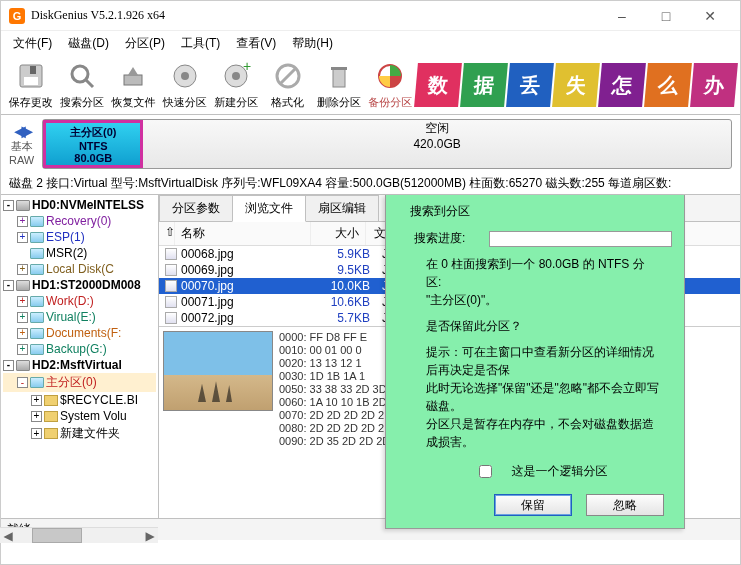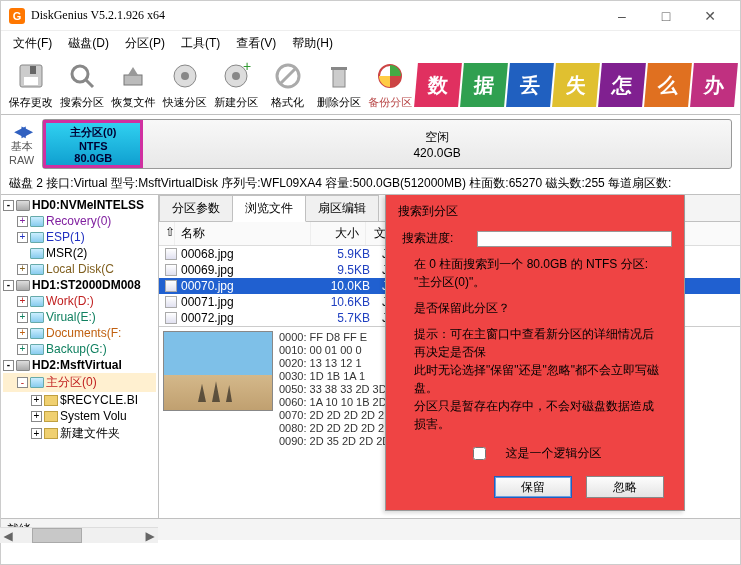--- a/index.html
+++ b/index.html
@@ -19,21 +19,21 @@
 .tbtn.col { color: #b84747; }
 .tbtn.col2 { color: #3060a0; }
 .banner { flex: 1; display: flex; gap: 2px; }
 .bblock { width: 44px; height: 44px; color: #fff; font-size: 20px; font-weight: bold; display: flex; align-items: center; justify-content: center; transform: skewX(-5deg); }
 
 .diskbar { display: flex; align-items: center; padding: 4px 8px; gap: 8px; }
 .nav-arrows { display: flex; flex-direction: column; align-items: center; font-size: 11px; color: #555; }
 .nav-arrows .arr { color: #3060c0; font-size: 14px; font-weight: bold; letter-spacing: -4px; }
 .diskmap { flex: 1; display: flex; border: 1px solid #999; height: 50px; border-radius: 3px; background: linear-gradient(#f8f8f8,#e8e8e8); }
 .partblk { border: 3px solid #d030a0; background: linear-gradient(#30d0f0,#10a0d0); display: flex; flex-direction: column; align-items: center; justify-content: center; font-size: 11px; color: #003; font-weight: bold; }
-.freeblk { flex: 1; display: flex; flex-direction: column; align-items: center; justify-content: center; font-size: 12px; }
+.freeblk { flex: 1; display: flex; flex-direction: column; align-items: center; font-size: 12px; }
 
 .diskinfo { padding: 2px 8px; font-size: 12px; white-space: nowrap; overflow: hidden; border-bottom: 1px solid #c0c0c0; }
 
 .main { display: flex; height: 323px; }
 .tree { width: 158px; border-right: 1px solid #c0c0c0; overflow: auto; padding: 2px; font-family: "Courier New", monospace; font-size: 12px; }
 .tree .node { display: flex; align-items: center; gap: 2px; padding: 1px 0; white-space: nowrap; }
 .tree .toggle { width: 11px; height: 11px; border: 1px solid #888; display: inline-flex; align-items: center; justify-content: center; font-size: 10px; line-height: 1; background: #fff; }
 .tree .dicon { width: 14px; height: 11px; background: linear-gradient(#ddd,#aaa); border: 1px solid #888; border-radius: 1px; }
 .tree .picon { width: 14px; height: 11px; background: linear-gradient(#cceeff,#88ccee); border: 1px solid #6aa; border-radius: 1px; }
 .tree .ficon { width: 14px; height: 11px; background: #f0d070; border: 1px solid #c0a040; }
@@ -63,21 +63,21 @@
 .fname { width: 130px; }
 .fsize { width: 55px; text-align: right; color: #2040c0; }
 .filerow.sel .fsize { color: #fff; }
 .ftype { width: 50px; padding-left: 8px; }
 
 .preview { display: flex; border-top: 1px solid #ccc; padding: 4px; gap: 6px; font-family: "Courier New", monospace; font-size: 11px; overflow: hidden; }
 .thumb { width: 110px; height: 80px; border: 1px solid #888; background: linear-gradient(#7ec0e8 0%, #7ec0e8 55%, #d4b88a 55%, #c0a070 100%); position: relative; flex-shrink: 0; }
 .thumb::after { content: ""; position: absolute; bottom: 8px; left: 30px; width: 40px; height: 26px; background: rgba(20,20,20,.6); clip-path: polygon(10% 100%, 20% 30%, 30% 100%, 45% 100%, 55% 20%, 65% 100%, 80% 100%, 88% 35%, 95% 100%); }
 .hex { white-space: pre; color: #333; line-height: 13px; }
 
-.dialog { position: absolute; left: 226px; top: 0; width: 300px; background: #ef4444; border: 1px solid #999; border-top: none; box-shadow: -2px 2px 4px rgba(0,0,0,.15); padding: 6px 0 12px 4px; font-size: 12px; }
+.dialog { position: absolute; left: 226px; top: 0; width: 300px; background: #86efac; border: 1px solid #999; border-top: none; box-shadow: -2px 2px 4px rgba(0,0,0,.15); padding: 6px 0 12px 16px; font-size: 12px; }
 .dialog .dtitle { padding: 2px 8px 6px 8px; }
 .dialog .drow { display: flex; padding: 4px 12px; align-items: center; gap: 24px; }
 .dialog .prog { flex: 1; height: 16px; border: 1px solid #999; background: #fff; }
 .dialog .dtext { padding: 4px 24px; line-height: 18px; }
 .dialog .chk { display: flex; align-items: center; gap: 20px; justify-content: center; padding: 8px 0; }
 .dialog .chk input { width: 13px; height: 13px; }
 .dialog .btns { display: flex; justify-content: flex-end; gap: 14px; padding: 6px 20px 0 0; }
 .dialog .btns button { width: 78px; height: 22px; border: 1px solid #888; background: linear-gradient(#fdfdfd,#e4e4e4); font-size: 12px; }
 .dialog .btns button.primary { border: 1px solid #2060c0; box-shadow: 0 0 0 1px #6aa0e0 inset; }
 

